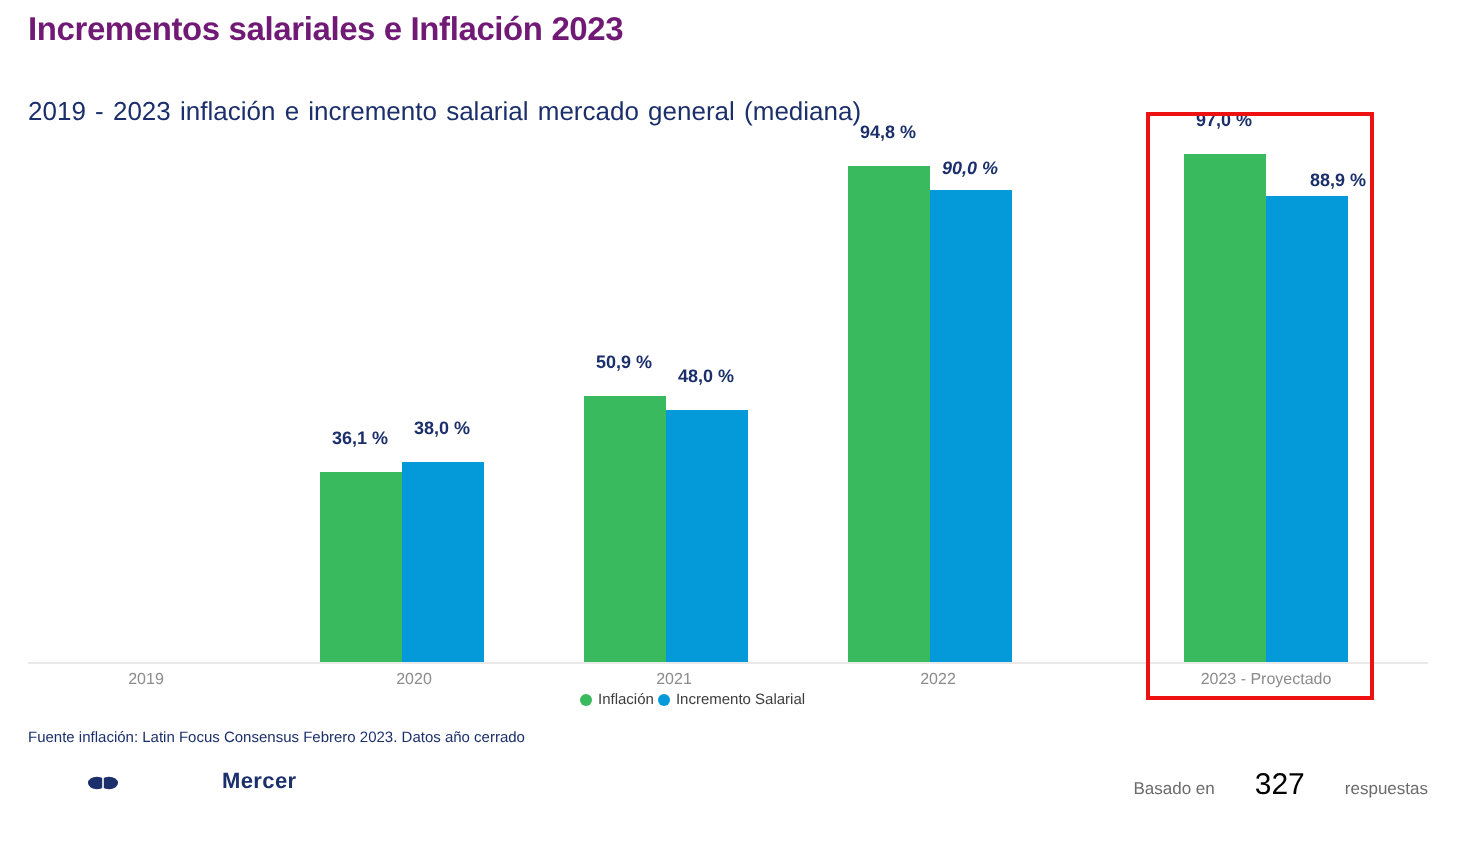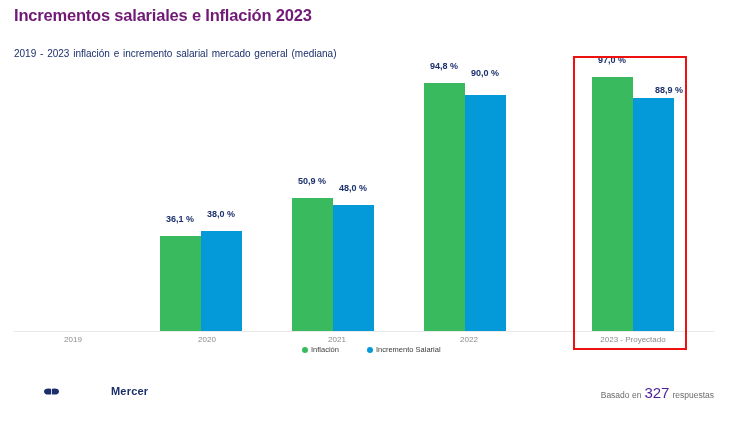--- a/index.html
+++ b/index.html
@@ -23,21 +23,21 @@
     font-size: 16.5px;
     font-weight: bold;
     color: #701a75;
     letter-spacing: -0.2px;
     white-space: nowrap;
   }
   .slide-subtitle {
     position: absolute;
     left: 14px;
     top: 48px;
-    font-size: 10px;
+    font-size: 13px;
     color: #1b2f6b;
     white-space: nowrap;
     word-spacing: 1px;
   }
 
   
   .plot {
     position: absolute;
     left: 0;
     top: 0;
@@ -109,25 +109,25 @@
     width: 114px;
     height: 294px;
     border: 2.5px solid #ee1111;
     box-sizing: border-box;
     pointer-events: none;
   }
 
   
   .legend {
     position: absolute;
-    left: 302px;
+    left: 290px;
     top: 345px;
     display: flex;
     align-items: center;
-    gap: 28px;
+    gap: 2px;
   }
   .legend-item {
     display: flex;
     align-items: center;
     gap: 3px;
     font-size: 7.5px;
     color: #3d3d3d;
     white-space: nowrap;
   }
   .legend-dot {
@@ -166,25 +166,25 @@
   }
   .respuestas {
     position: absolute;
     right: 16px;
     top: 384px;
     font-size: 8.5px;
     color: #6b6b6b;
     white-space: nowrap;
     display: flex;
     align-items: baseline;
-    gap: 3px;
+    gap: 20px;
   }
   .respuestas .count {
     font-size: 15px;
-    color: #4c1d95;
+    color: #000000;
   }
 </style>
 </head>
 <body>
 
 <div class="slide-title">Incrementos salariales e Inflación 2023</div>
 <div class="slide-subtitle">2019 - 2023 inflación e incremento salarial mercado general (mediana)</div>
 
 <div class="plot">
   <div class="baseline"></div>
@@ -209,21 +209,21 @@
       <div class="bar-label incremento" style="bottom: 137.76px;">48,0 %</div>
     </div>
   </div>
   <div class="cat-label" style="left:278px;">2021</div>
 
   <div class="group" style="left:410px;">
     <div class="bars">
       <div class="bar inflacion" style="height: 248.376px;"></div>
       <div class="bar incremento" style="height: 235.8px;"></div>
       <div class="bar-label inflacion" style="bottom: 260.376px; margin-top: 12px;">94,8 %</div>
-      <div class="bar-label incremento" style="bottom: 253px;">90,0 %</div>
+      <div class="bar-label incremento" style="bottom: 242px; font-style: italic;">90,0 %</div>
     </div>
   </div>
   <div class="cat-label" style="left:410px;">2022</div>
 
   <div class="group" style="left:578px;">
     <div class="bars">
       <div class="bar inflacion" style="height: 254.14px;"></div>
       <div class="bar incremento" style="height: 232.918px;"></div>
       <div class="bar-label inflacion" style="bottom: 266.14px;">97,0 %</div>
       <div class="bar-label incremento" style="bottom: 236px; text-align: right;">88,9 %</div>
@@ -239,20 +239,21 @@
     <span class="legend-dot green"></span>
     <span>Inflación</span>
   </div>
   <div class="legend-item">
     <span class="legend-dot blue"></span>
     <span>Incremento Salarial</span>
   </div>
 </div>
 
 <div class="sources">
+  <div>Fuente inflación: Latin Focus Consensus Febrero 2023. Datos año cerrado</div>
 </div>
 
 <div class="logo">
   <svg width="15" height="9" viewBox="0 0 30 18">
     <ellipse cx="9" cy="9" rx="9" ry="6.2" fill="#1b2f6b"></ellipse>
     <ellipse cx="21" cy="9" rx="9" ry="6.2" fill="#1b2f6b"></ellipse>
     <path d="M15 3.6 L15 14.4" stroke="#ffffff" stroke-width="1.6"></path>
   </svg>
   <span class="logo-text">Mercer</span>
 </div>

